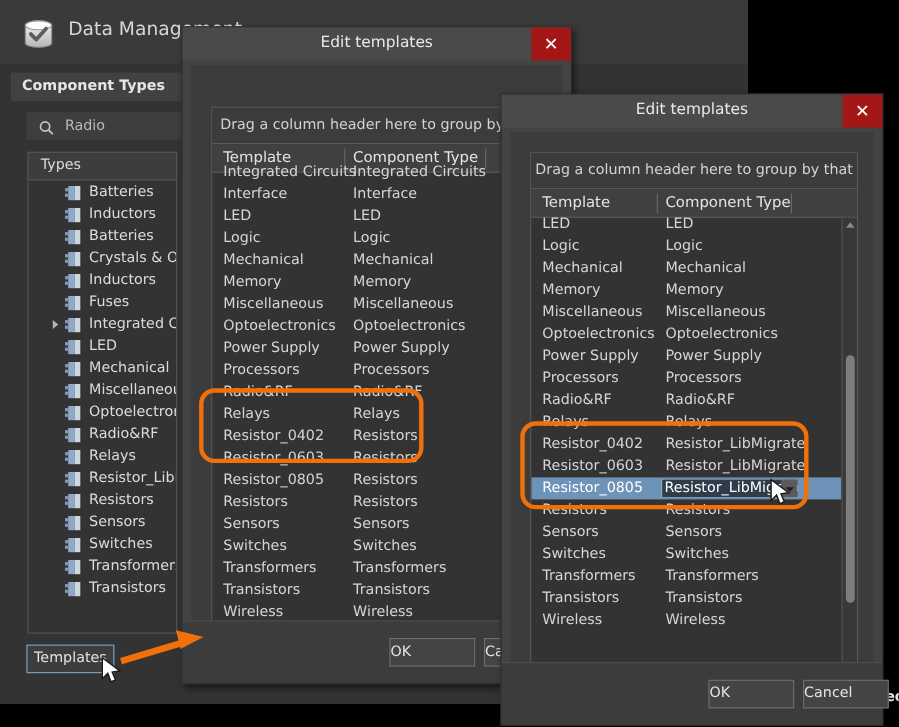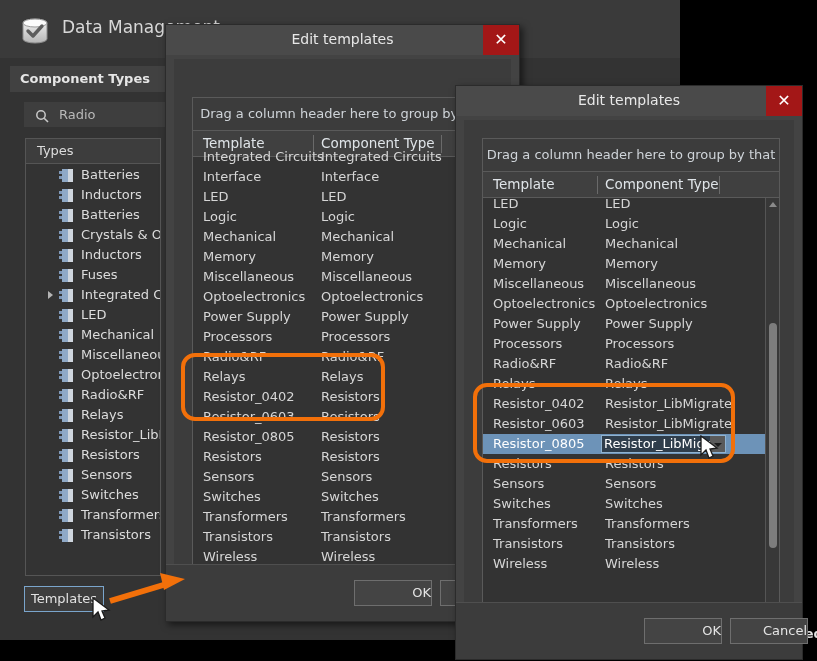--- a/index.html
+++ b/index.html
@@ -75,21 +75,21 @@
                border-right:4px solid transparent;}
   .vscroll .up{top:4px;border-bottom:5px solid #8a8a8a;}
   .vscroll .dn{bottom:4px;border-top:5px solid #8a8a8a;}
 
   .chk-row{position:absolute;font-size:13px;color:#e0e0e0;}
   .chk-box{position:absolute;left:0;top:0;width:15px;height:15px;background:#3a3a3a;
            border:1px solid #8b8b8b;box-sizing:border-box;}
   .chk-lbl{position:absolute;left:23px;top:-2px;white-space:nowrap;font-weight:bold;}
 
   .btn{position:absolute;height:26px;background:#444444;border:1px solid #6e6e6e;
-       box-sizing:border-box;color:#e4e4e4;font-size:13px;text-align:right;line-height:24px;}
+       box-sizing:border-box;color:#e4e4e4;font-size:13px;text-align:left;line-height:24px;}
   .footer{position:absolute;left:0;right:0;bottom:0;height:56px;background:#3c3c3c;border-top:1px solid #4f4f4f;}
 
   
   .anno-box{position:absolute;border:4px solid #f2700a;border-radius:14px;pointer-events:none;}
   .anno-arrow{position:absolute;pointer-events:none;}
   .cursor{position:absolute;pointer-events:none;}
 </style>
 </head>
 <body>
 

